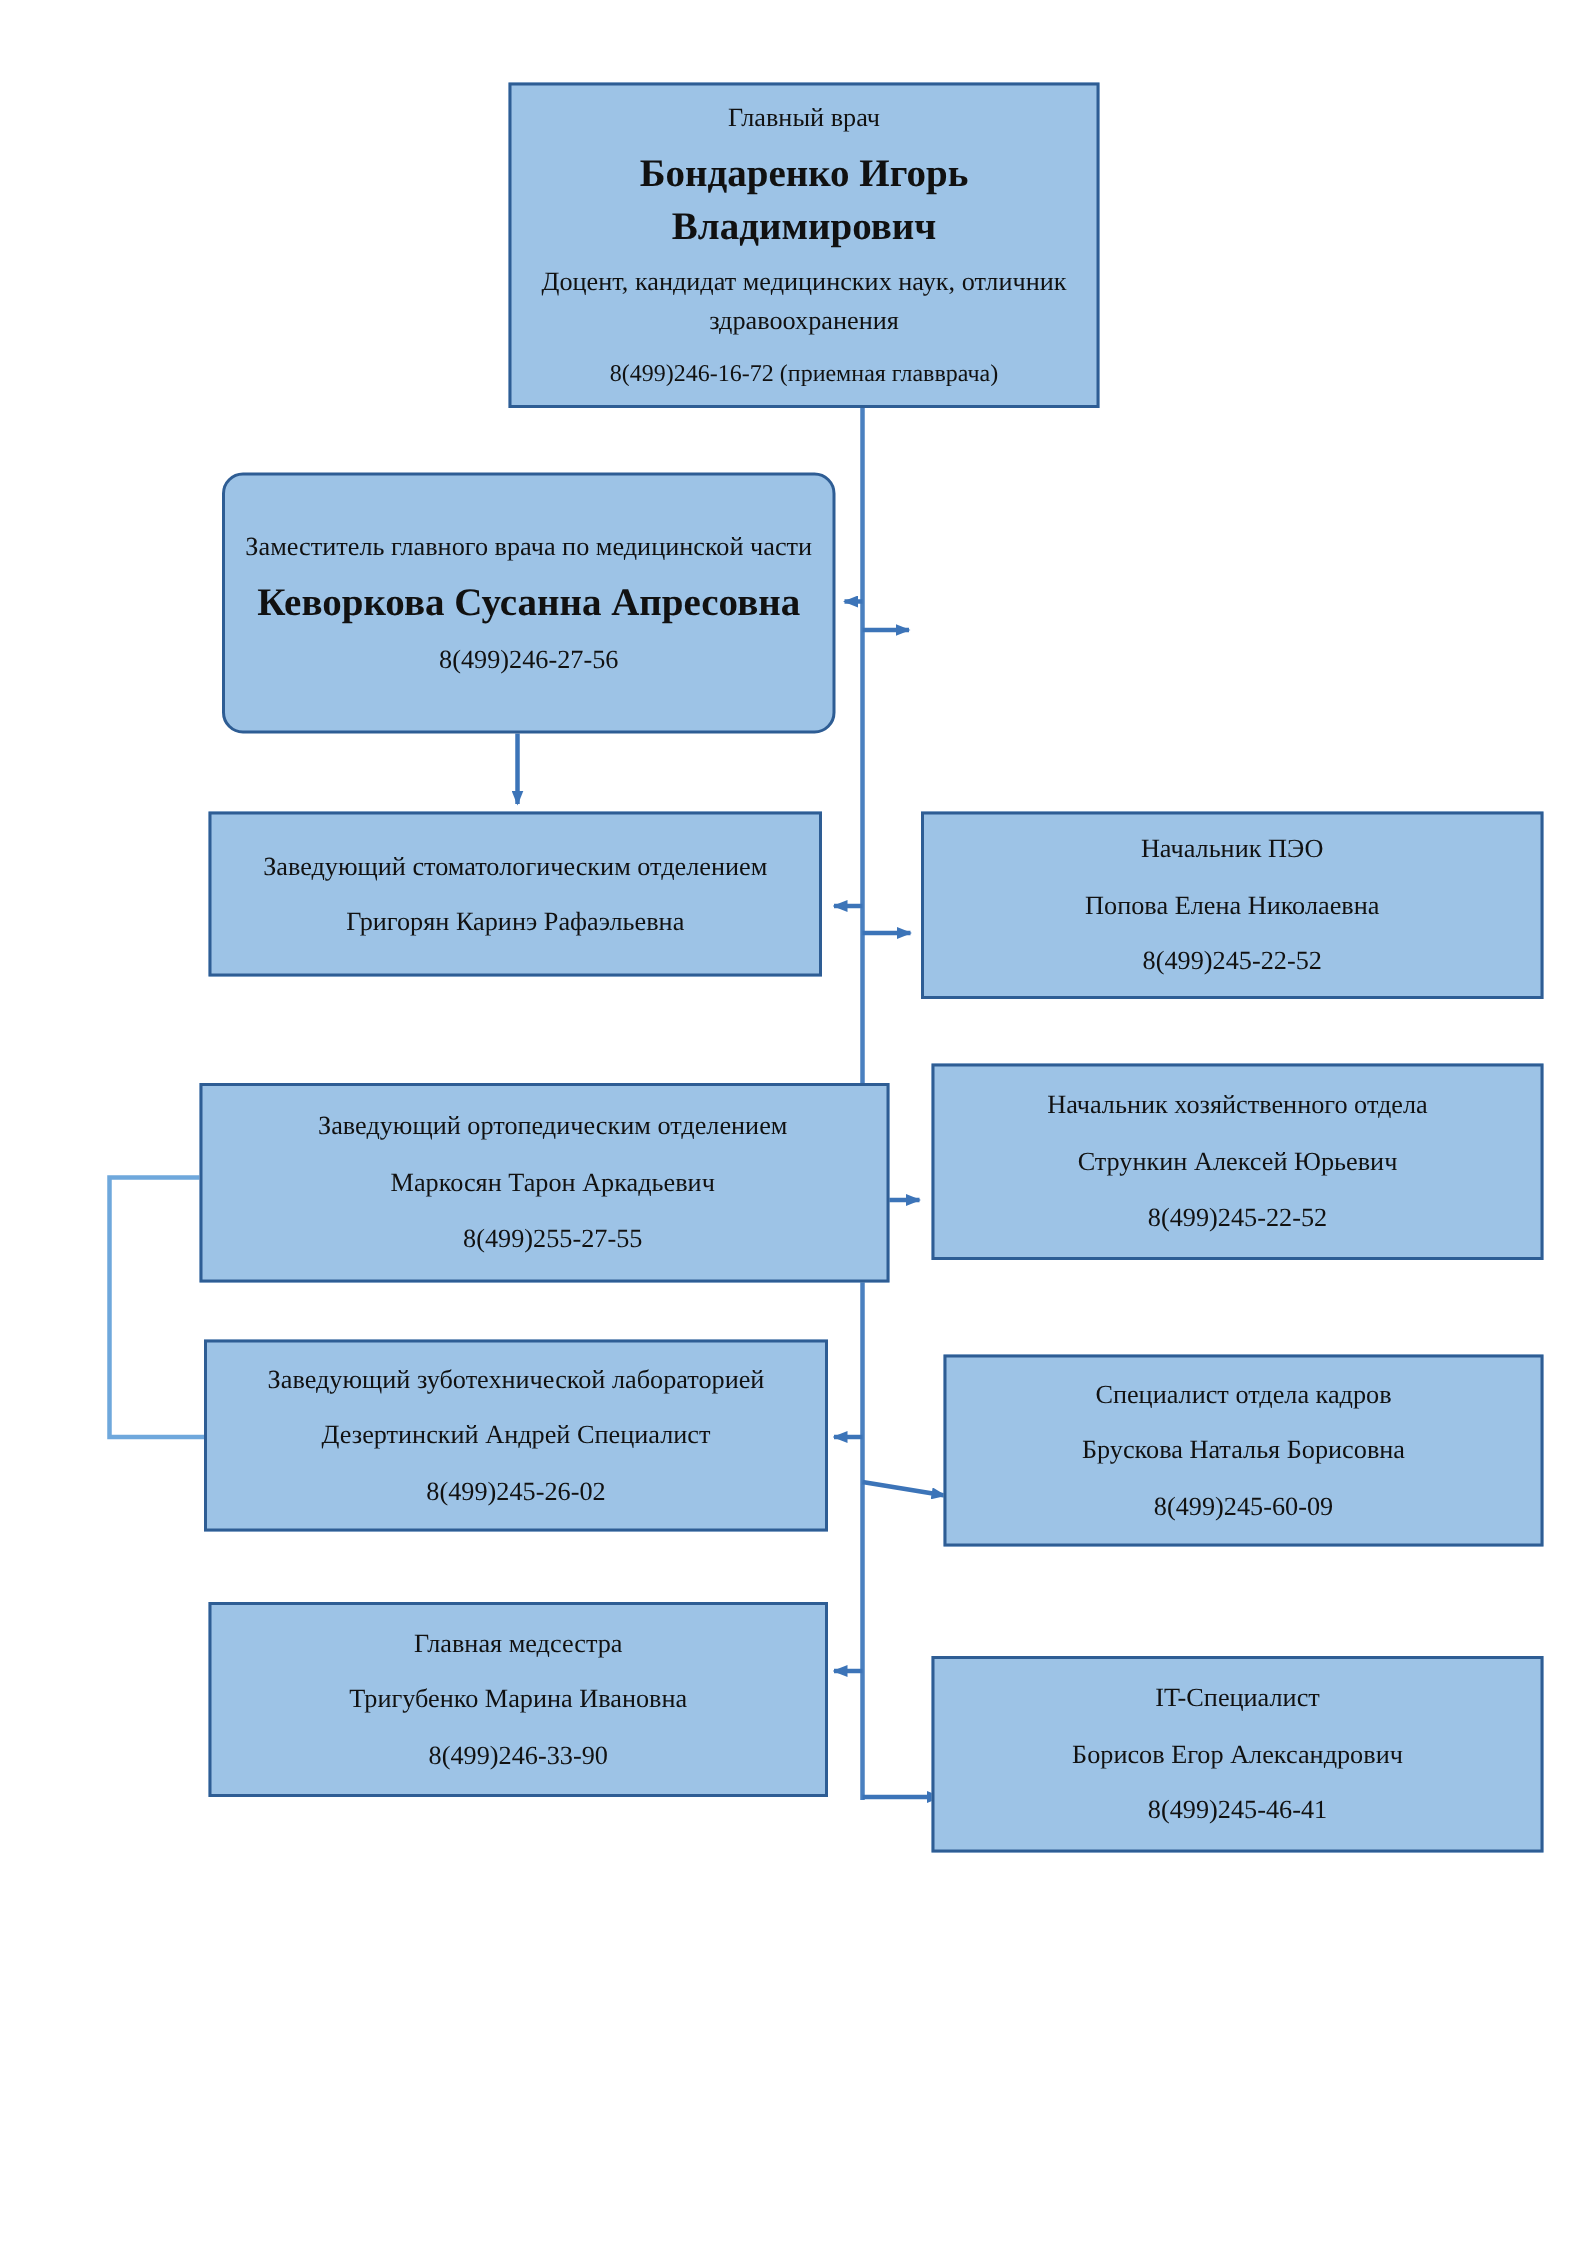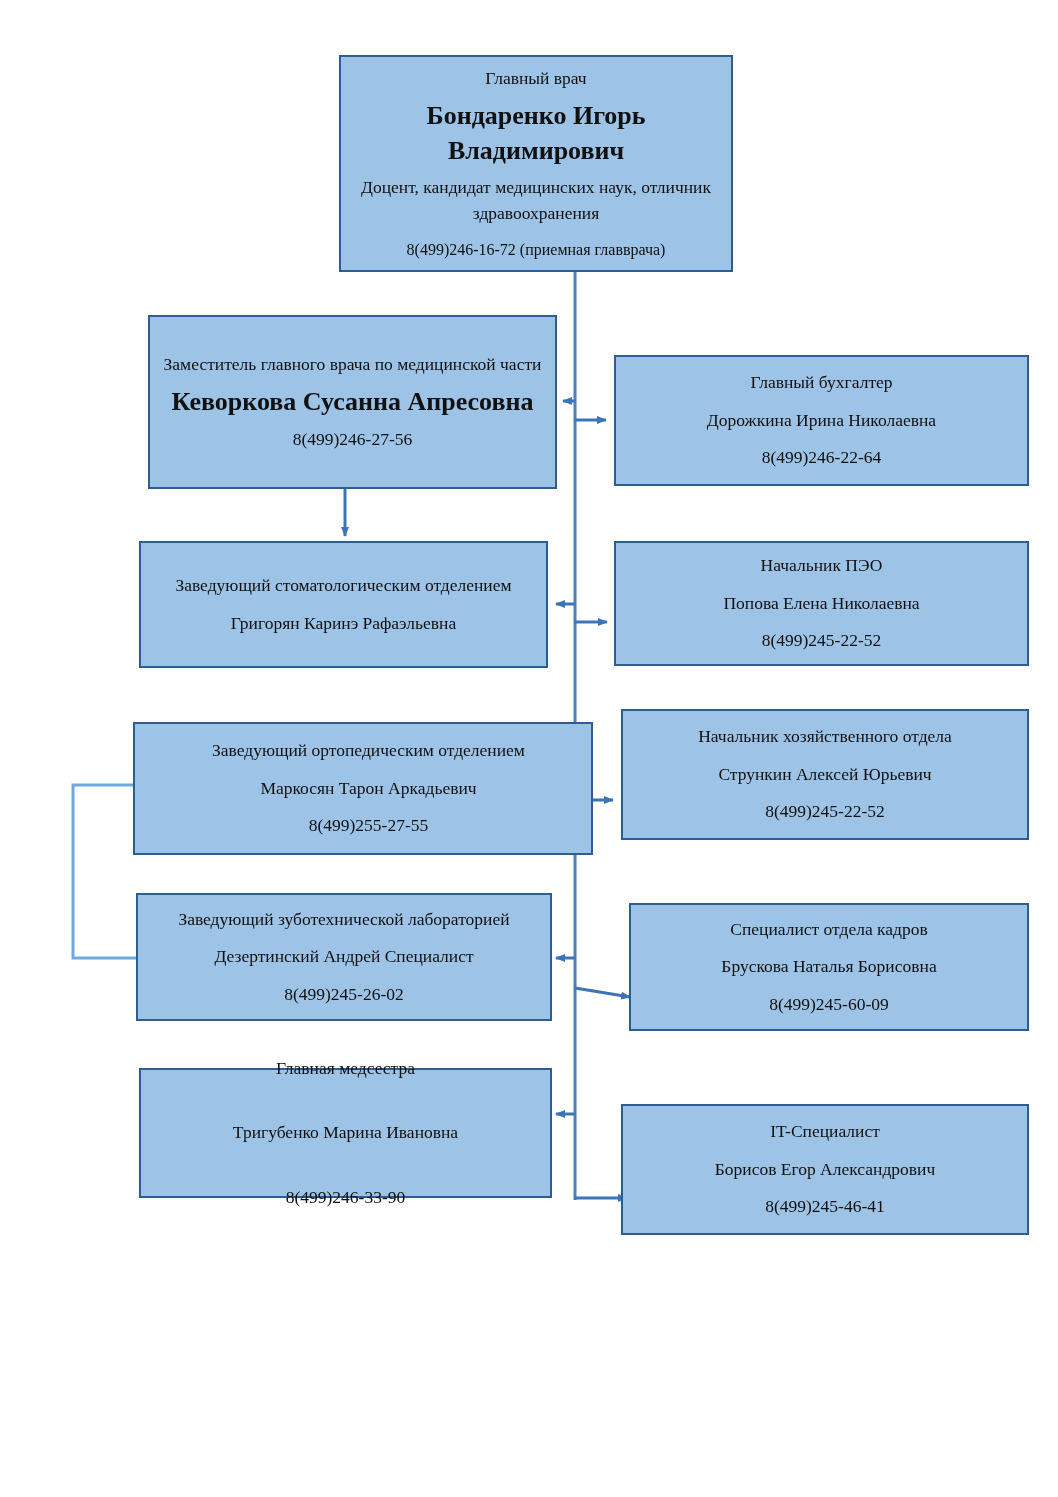--- a/index.html
+++ b/index.html
@@ -78,33 +78,28 @@
     <line x1="575" y1="1198" x2="627" y2="1198" stroke="#3C74B8" stroke-width="3" marker-end="url(#ah)"></line>
   </svg>
 
   <div class="node" style="left:339px;top:55px;width:394px;height:217px;">
     <div class="line">Главный врач</div>
     <div class="line bold">Бондаренко Игорь Владимирович</div>
     <div class="line">Доцент, кандидат медицинских наук, отличник здравоохранения</div>
     <div class="line small gap">8(499)246-16-72 (приемная главврача)</div>
   </div>
 
-  <div class="node" style="left:148px;top:315px;width:409px;height:174px;">
+  <div class="node" style="left:148px;top:315px;width:409px;height:174px;border-radius:14px;">
     <div class="line">Заместитель главного врача по медицинской части</div>
     <div class="line bold">Кеворкова Сусанна Апресовна</div>
     <div class="line">8(499)246-27-56</div>
   </div>
 
-  <div class="node" style="left:614px;top:355px;width:415px;height:131px;">
-    <div class="line">Главный бухгалтер</div>
-    <div class="line gap">Дорожкина Ирина Николаевна</div>
-    <div class="line gap">8(499)246-22-64</div>
-  </div>
 
-  <div class="node" style="left:139px;top:541px;width:409px;height:127px;">
+  <div class="node" style="left:139px;top:541px;width:409px;height:110px;">
     <div class="line">Заведующий стоматологическим отделением</div>
     <div class="line gap">Григорян Каринэ Рафаэльевна</div>
   </div>
 
   <div class="node" style="left:614px;top:541px;width:415px;height:125px;">
     <div class="line">Начальник ПЭО</div>
     <div class="line gap">Попова Елена Николаевна</div>
     <div class="line gap">8(499)245-22-52</div>
   </div>
 
@@ -125,21 +120,21 @@
     <div class="line gap">Дезертинский Андрей Специалист</div>
     <div class="line gap">8(499)245-26-02</div>
   </div>
 
   <div class="node" style="left:629px;top:903px;width:400px;height:128px;">
     <div class="line">Специалист отдела кадров</div>
     <div class="line gap">Брускова Наталья Борисовна</div>
     <div class="line gap">8(499)245-60-09</div>
   </div>
 
-  <div class="node" style="left:139px;top:1068px;width:413px;height:130px;gap:27px;">
+  <div class="node" style="left:139px;top:1068px;width:413px;height:130px;">
     <div class="line">Главная медсестра</div>
     <div class="line gap">Тригубенко Марина Ивановна</div>
     <div class="line gap">8(499)246-33-90</div>
   </div>
 
   <div class="node" style="left:621px;top:1104px;width:408px;height:131px;">
     <div class="line">IT-Специалист</div>
     <div class="line gap">Борисов Егор Александрович</div>
     <div class="line gap">8(499)245-46-41</div>
   </div>

